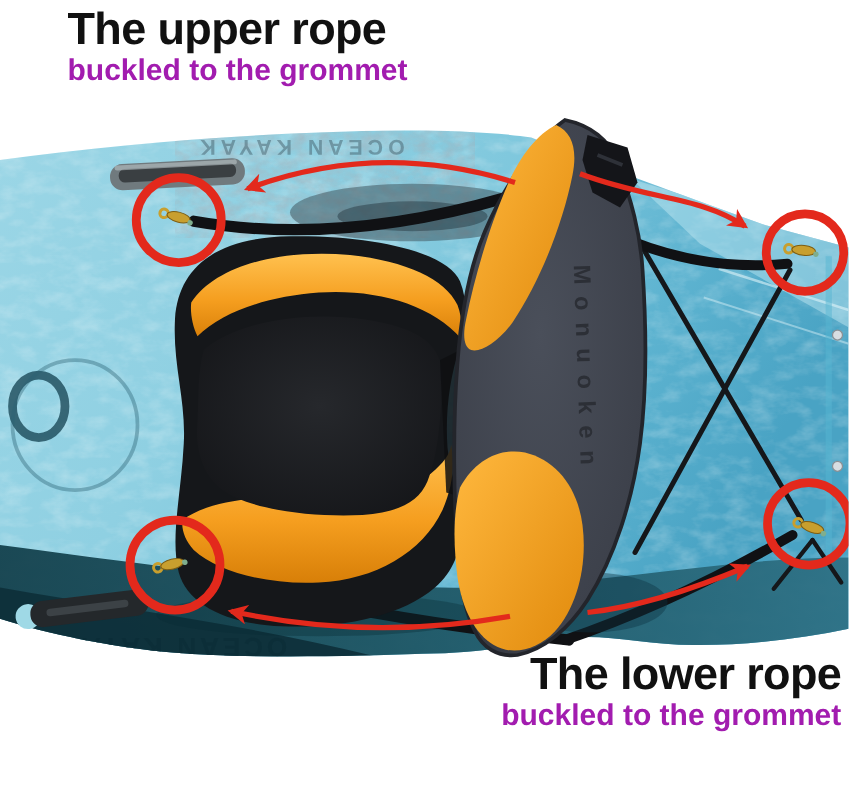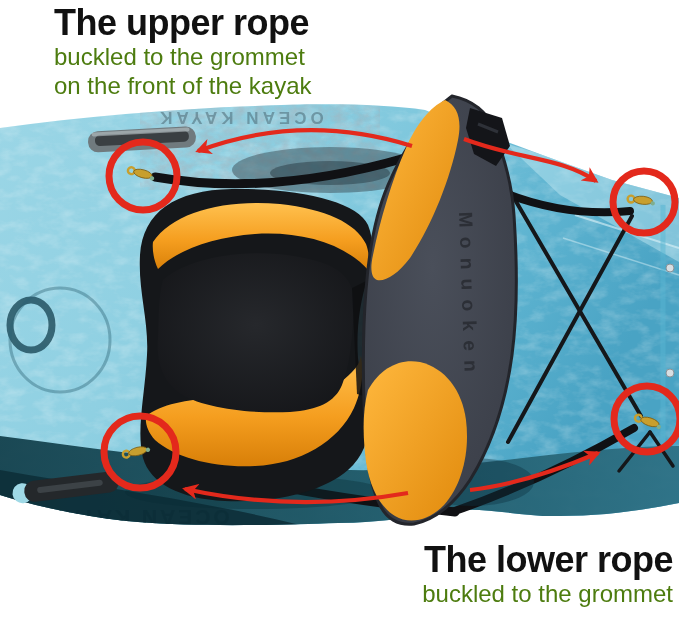--- a/index.html
+++ b/index.html
@@ -3,23 +3,23 @@
 <meta charset="utf-8">
 <style>
   html,body { margin:0; padding:0; background:#ffffff; }
   .canvas {
     position:relative; width:679px; height:638px; background:#fff;
     overflow:hidden; font-family:"Liberation Sans", sans-serif;
   }
   .photo-svg { position:absolute; left:0; top:0; }
   .caption { position:absolute; color:var(--text-black,#111); }
   .caption-upper { left:18px; top:2px; text-align:left;margin-left:36px; }
-  .caption-lower { right:6px; top:539px; text-align:right; }
+  .caption-lower { right:6px; top:518px; text-align:right; }
   .caption-title { font-size:36px; font-weight:700; line-height:1.15; letter-spacing:-0.5px; color:var(--text-black,#111); }
-  .caption-line  { font-size:24px; font-weight:400; line-height:1.2; color:#4d7c0f; }
+  .caption-line  { font-size:24px; font-weight:700; line-height:1.2; color:#a21caf; }
   .red-stroke { stroke:var(--annotation-red,#e3291c); fill:none; }
   .red-fill   { fill:var(--annotation-red,#e3291c); }
   .strap { stroke:var(--strap-black,#101114); fill:none; stroke-linecap:round; }
   .bungee { stroke:#15171a; fill:none; stroke-linecap:round; }
   .emboss-text { font-family:"Liberation Sans",sans-serif; font-weight:700; }
 </style>
 </head>
 <body>
 
 <div class="canvas">
@@ -223,21 +223,20 @@
       <path class="red-stroke" stroke-width="4.2" marker-end="url(#arrowHead)" d="M 412,146 Q 303,112 198,151"></path>
       <path class="red-stroke" stroke-width="4.2" marker-end="url(#arrowHead)" d="M 464,139 C 520,160 560,157 596,181"></path>
       <path class="red-stroke" stroke-width="4.2" marker-end="url(#arrowHead)" d="M 408,493 Q 295,513 185,489"></path>
       <path class="red-stroke" stroke-width="4.2" marker-end="url(#arrowHead)" d="M 470,490 Q 525,484 598,453"></path>
     </g>
   </svg>
 
   <div class="caption caption-upper">
     <div class="caption-title">The upper rope</div>
     <div class="caption-line">buckled to the grommet</div>
-    <div class="caption-line">on the front of the kayak</div>
   </div>
 
   <div class="caption caption-lower">
     <div class="caption-title">The lower rope</div>
     <div class="caption-line">buckled to the grommet</div>
   </div>
 
 </div>
 
 </body></html>

